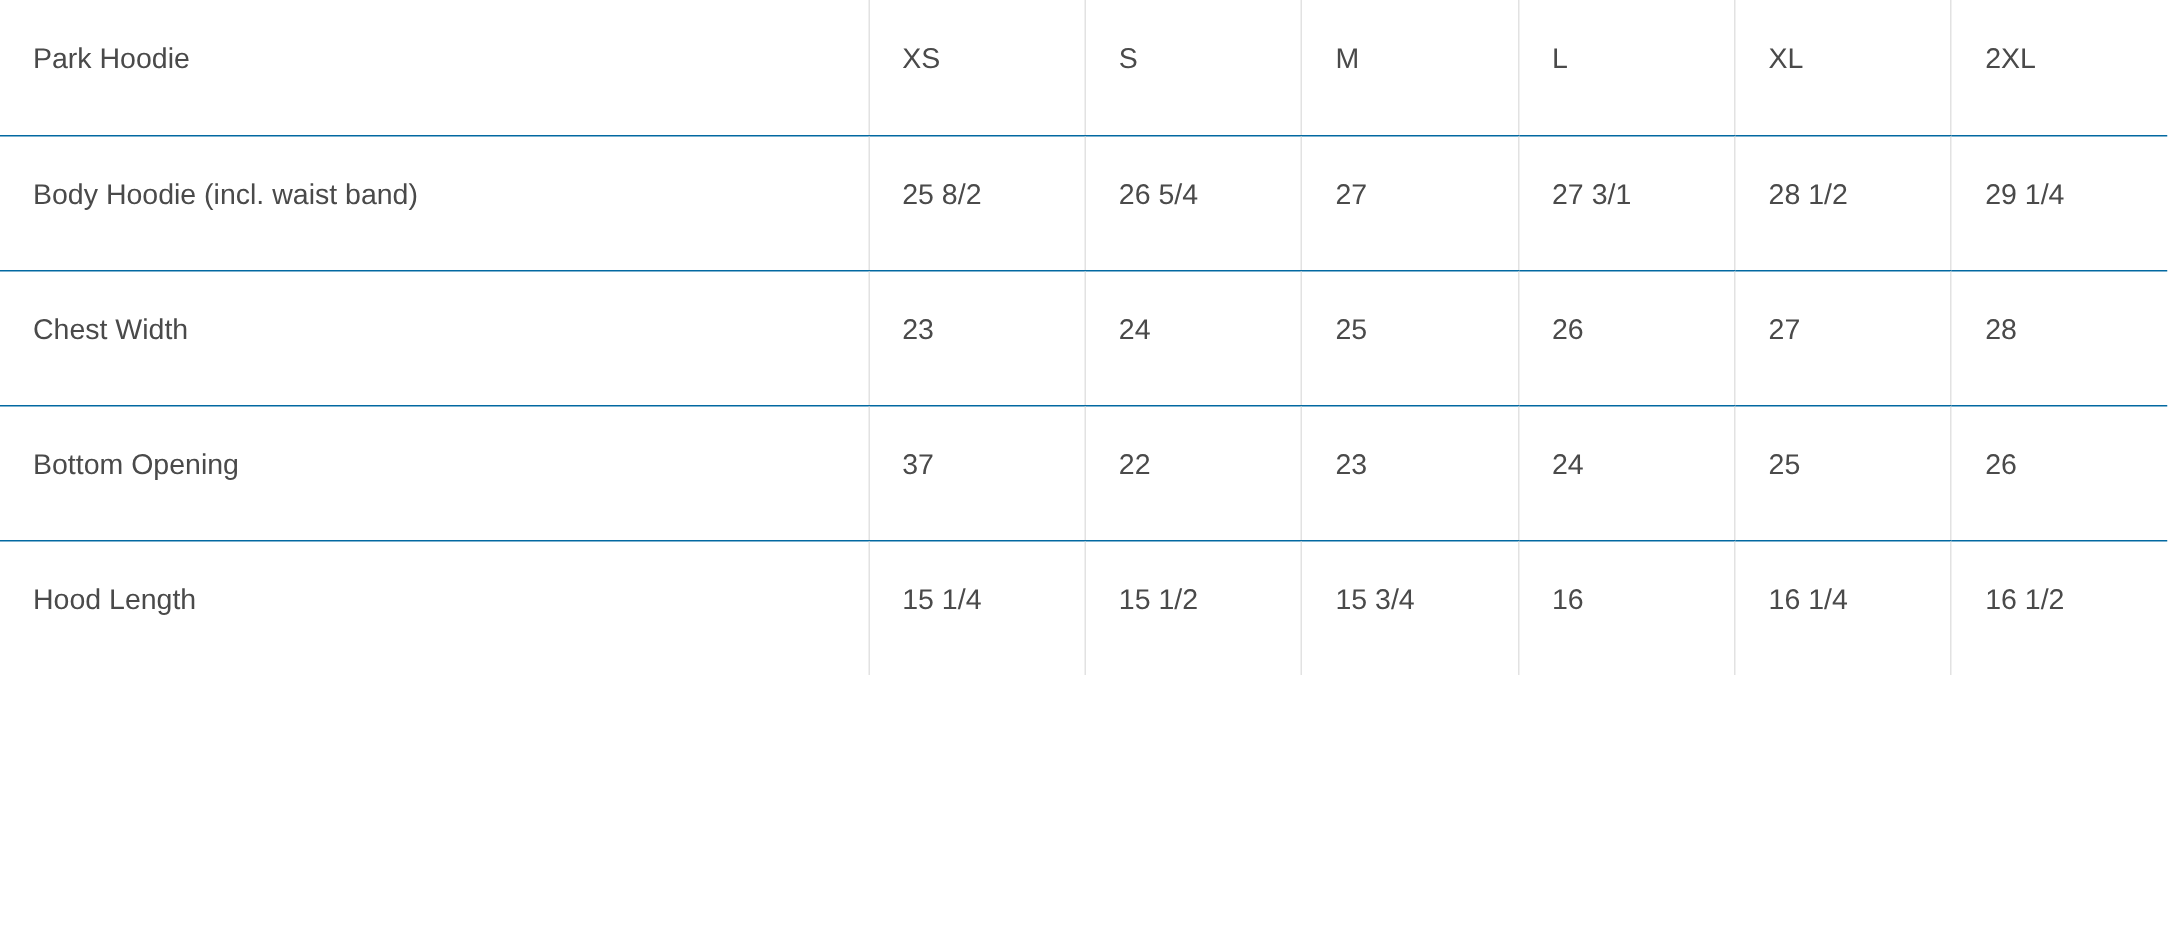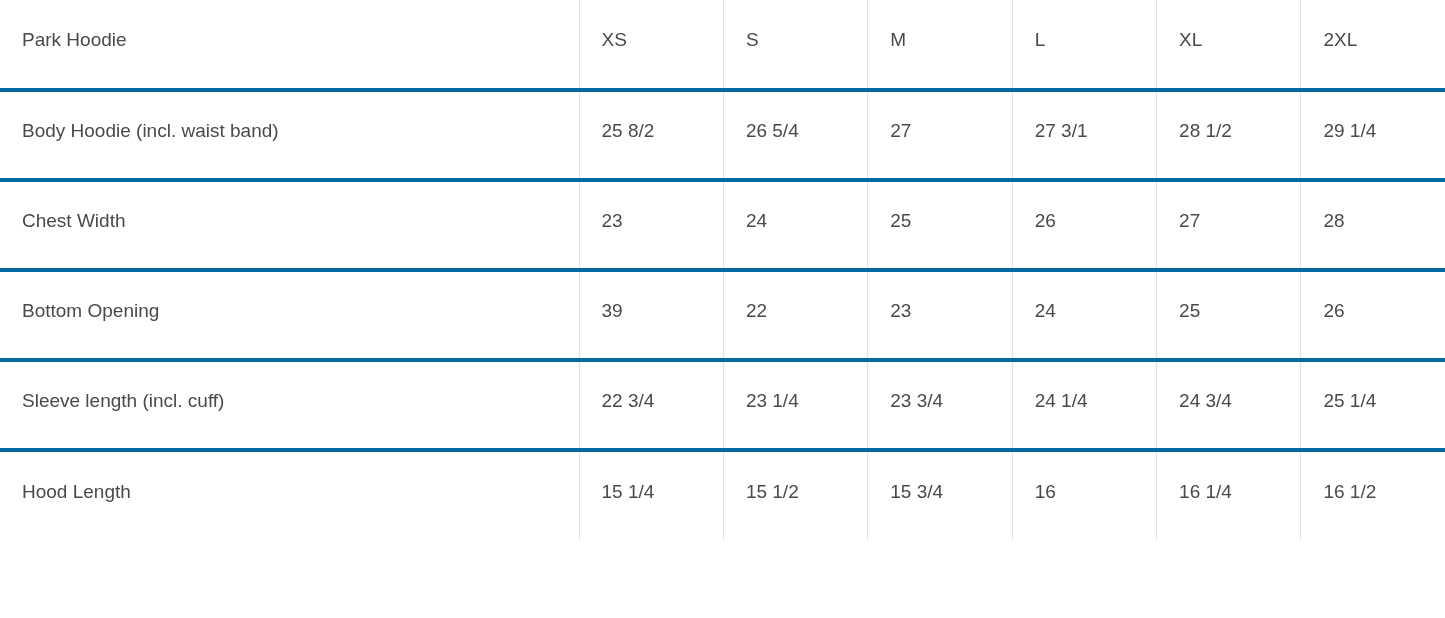--- a/index.html
+++ b/index.html
@@ -29,21 +29,21 @@
   .size-chart td {
     height: 90px;
     box-sizing: border-box;
     padding: 0 0 8px 22px;
     text-align: left;
     vertical-align: middle;
     font-weight: normal;
     font-size: 19px;
     line-height: 1.2;
     color: #4a4a4a;
-    border-bottom: 4px solid #0369a1;
+    border-bottom: 1px solid #0369a1;
     border-right: 1px solid #e2e2e2;
     white-space: nowrap;
   }
 
   
   .size-chart th:last-child,
   .size-chart td:last-child {
     border-right: none;
   }
 
@@ -103,38 +103,29 @@
       <td class="size-cell">23</td>
       <td class="size-cell">24</td>
       <td class="size-cell">25</td>
       <td class="size-cell">26</td>
       <td class="size-cell">27</td>
       <td class="size-cell">28</td>
     </tr>
 
     <tr>
       <th class="label-cell">Bottom Opening</th>
-      <td class="size-cell">39</td>
+      <td class="size-cell">37</td>
       <td class="size-cell">22</td>
       <td class="size-cell">23</td>
       <td class="size-cell">24</td>
       <td class="size-cell">25</td>
       <td class="size-cell">26</td>
     </tr>
 
 
-    <tr>
-      <th class="label-cell">Sleeve length (incl. cuff)</th>
-      <td class="size-cell">22 3/4</td>
-      <td class="size-cell">23 1/4</td>
-      <td class="size-cell">23 3/4</td>
-      <td class="size-cell">24 1/4</td>
-      <td class="size-cell">24 3/4</td>
-      <td class="size-cell">25 1/4</td>
-    </tr>
 
     <tr>
       <th class="label-cell">Hood Length</th>
       <td class="size-cell">15 1/4</td>
       <td class="size-cell">15 1/2</td>
       <td class="size-cell">15 3/4</td>
       <td class="size-cell">16</td>
       <td class="size-cell">16 1/4</td>
       <td class="size-cell">16 1/2</td>
     </tr>

